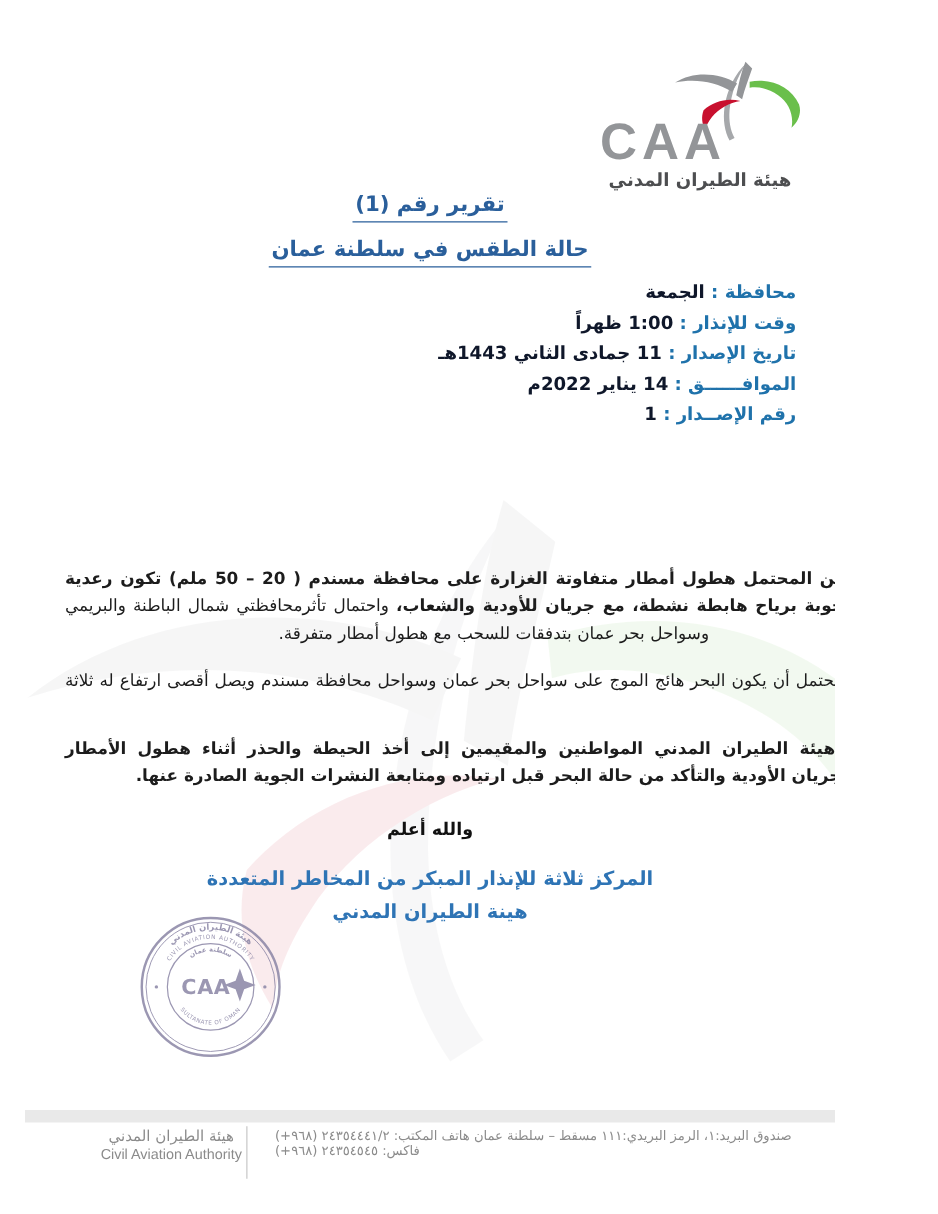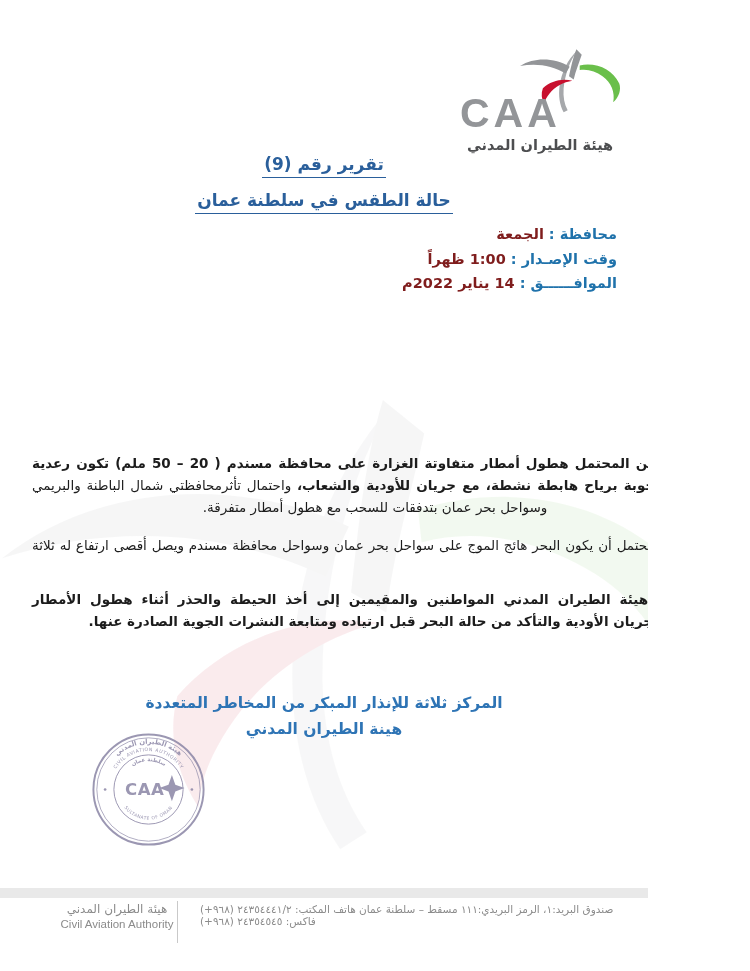--- a/index.html
+++ b/index.html
@@ -1,17 +1,17 @@
 <!DOCTYPE html>
 <html lang="ar"><head>
 <meta charset="utf-8">
 <style>
   html,body{margin:0;padding:0;background:#ffffff;}
   .page{position:relative;width:648px;height:971px;background:#ffffff;overflow:hidden;
-        font-family:"DejaVu Sans",sans-serif;color:#1d1d1d;}
+        font-family:"DejaVu Sans",sans-serif;color:#1d1d1d;margin-left:20px;}
 
   
   .watermark{position:absolute;left:-45px;top:350px;width:800px;height:560px;
              opacity:.08;transform:rotate(-6deg);pointer-events:none;}
 
   
   .logo{position:absolute;top:48px;right:26px;width:164px;height:106px;}
   .logo-plane{position:absolute;top:0;right:-4px;width:114px;height:67px;}
   .logo-word{position:absolute;top:42px;left:2px;font-family:"Liberation Sans",sans-serif;
              font-size:41px;font-weight:700;color:#939598;letter-spacing:4px;line-height:46px;}
@@ -22,21 +22,21 @@
   .title{position:absolute;left:0;width:100%;text-align:center;}
   .title1{top:154px;}
   .title2{top:190px;}
   .title span{display:inline-block;direction:rtl;font-size:17px;font-weight:600;color:#2a5f9b;
               border-bottom:1.5px solid #2a5f9b;padding:0 2px 3px 2px;}
 
   
   .info{position:absolute;top:222px;right:31px;direction:rtl;text-align:right;
         font-size:14.5px;line-height:24.6px;white-space:nowrap;}
   .info .lbl{font-weight:700;color:#1f72ab;}
-  .info .val{color:#7f1d1d;font-weight:600;margin-right:5px;}
+  .info .val{color:#0f172a;font-weight:600;margin-right:5px;}
 
   
   .para{position:absolute;left:32px;width:686px;direction:rtl;text-align:justify;
         font-size:13.5px;line-height:22px;color:#1c1c1c;}
   .p1{top:368px;text-indent:26px;}
   .p2{top:452px;text-indent:26px;text-align-last:center;}
   .p2 .b{font-weight:700;}
   .p3{top:534px;text-indent:26px;}
   .p4{top:588px;text-indent:22px;font-weight:700;text-align-last:center;}
 
@@ -79,44 +79,51 @@
           <path fill="#6abf4b" d="M101,26 C126,21 150,32 160,53 C163,62 160,73 151,81 C154,66 148,51 135,42 C125,35 113,31 101,33 Z"></path>
         </g>
       </defs>
       <use href="#caa-mark"></use>
     </svg>
     <div class="logo-word">CAA</div>
     <div class="logo-name">هيئة الطيران المدني</div>
   </div>
 
   <div class="title title1">
-    <span>تقرير رقم (9)</span>
+    <span>تقرير رقم (1)</span>
   </div>
   <div class="title title2">
     <span>حالة الطقس في سلطنة عمان</span>
   </div>
 
   <div class="info">
     <div>
       <span class="lbl">محافظة :</span><span class="val">الجمعة</span>
     </div>
     <div>
-      <span class="lbl">وقت الإصـدار :</span><span class="val">1:00 ظهراً</span>
+      <span class="lbl">وقت للإنذار :</span><span class="val">1:00 ظهراً</span>
+    </div>
+    <div>
+      <span class="lbl">تاريخ الإصدار :</span><span class="val">11 جمادى الثاني 1443هـ</span>
     </div>
     <div>
       <span class="lbl">الموافــــــق :</span><span class="val">14 يناير 2022م</span>
+    </div>
+    <div>
+      <span class="lbl">رقم الإصــدار :</span><span class="val">1</span>
     </div>
   </div>
 
   <div class="para p2">
     <span class="b">حيث من المحتمل هطول أمطار متفاوتة الغزارة  على محافظة مسندم ( 20 – 50 ملم) تكون رعدية أحياناً مصحوبة برياح هابطة نشطة، مع جريان للأودية والشعاب،</span><span> واحتمال تأثرمحافظتي شمال الباطنة والبريمي وسواحل بحر عمان بتدفقات للسحب مع هطول أمطار متفرقة.</span>
   </div>
   <div class="para p4">وتدعو هيئة الطيران المدني المواطنين والمقيمين إلى أخذ الحيطة والحذر أثناء هطول الأمطار وجريان الأودية والتأكد من حالة البحر قبل ارتياده ومتابعة النشرات الجوية الصادرة عنها.</div>
   <div class="para p3">ومن المحتمل أن يكون البحر هائج الموج على سواحل بحر عمان وسواحل محافظة مسندم ويصل أقصى ارتفاع له ثلاثة أمتار.</div>
 
+  <div class="tagline">والله أعلم</div>
   <div class="closing">
     <div>المركز ثلاثة للإنذار المبكر من المخاطر المتعددة</div>
     <div>هينة الطيران المدني</div>
   </div>
 
   <svg class="stamp" viewBox="0 0 120 120" aria-hidden="true">
     <g fill="none" stroke="#8e89a8">
       <circle cx="60" cy="60" r="56.5" stroke-width="2"></circle>
       <circle cx="60" cy="60" r="53" stroke-width="0.8"></circle>
       <circle cx="60" cy="60" r="35.5" stroke-width="1"></circle>

